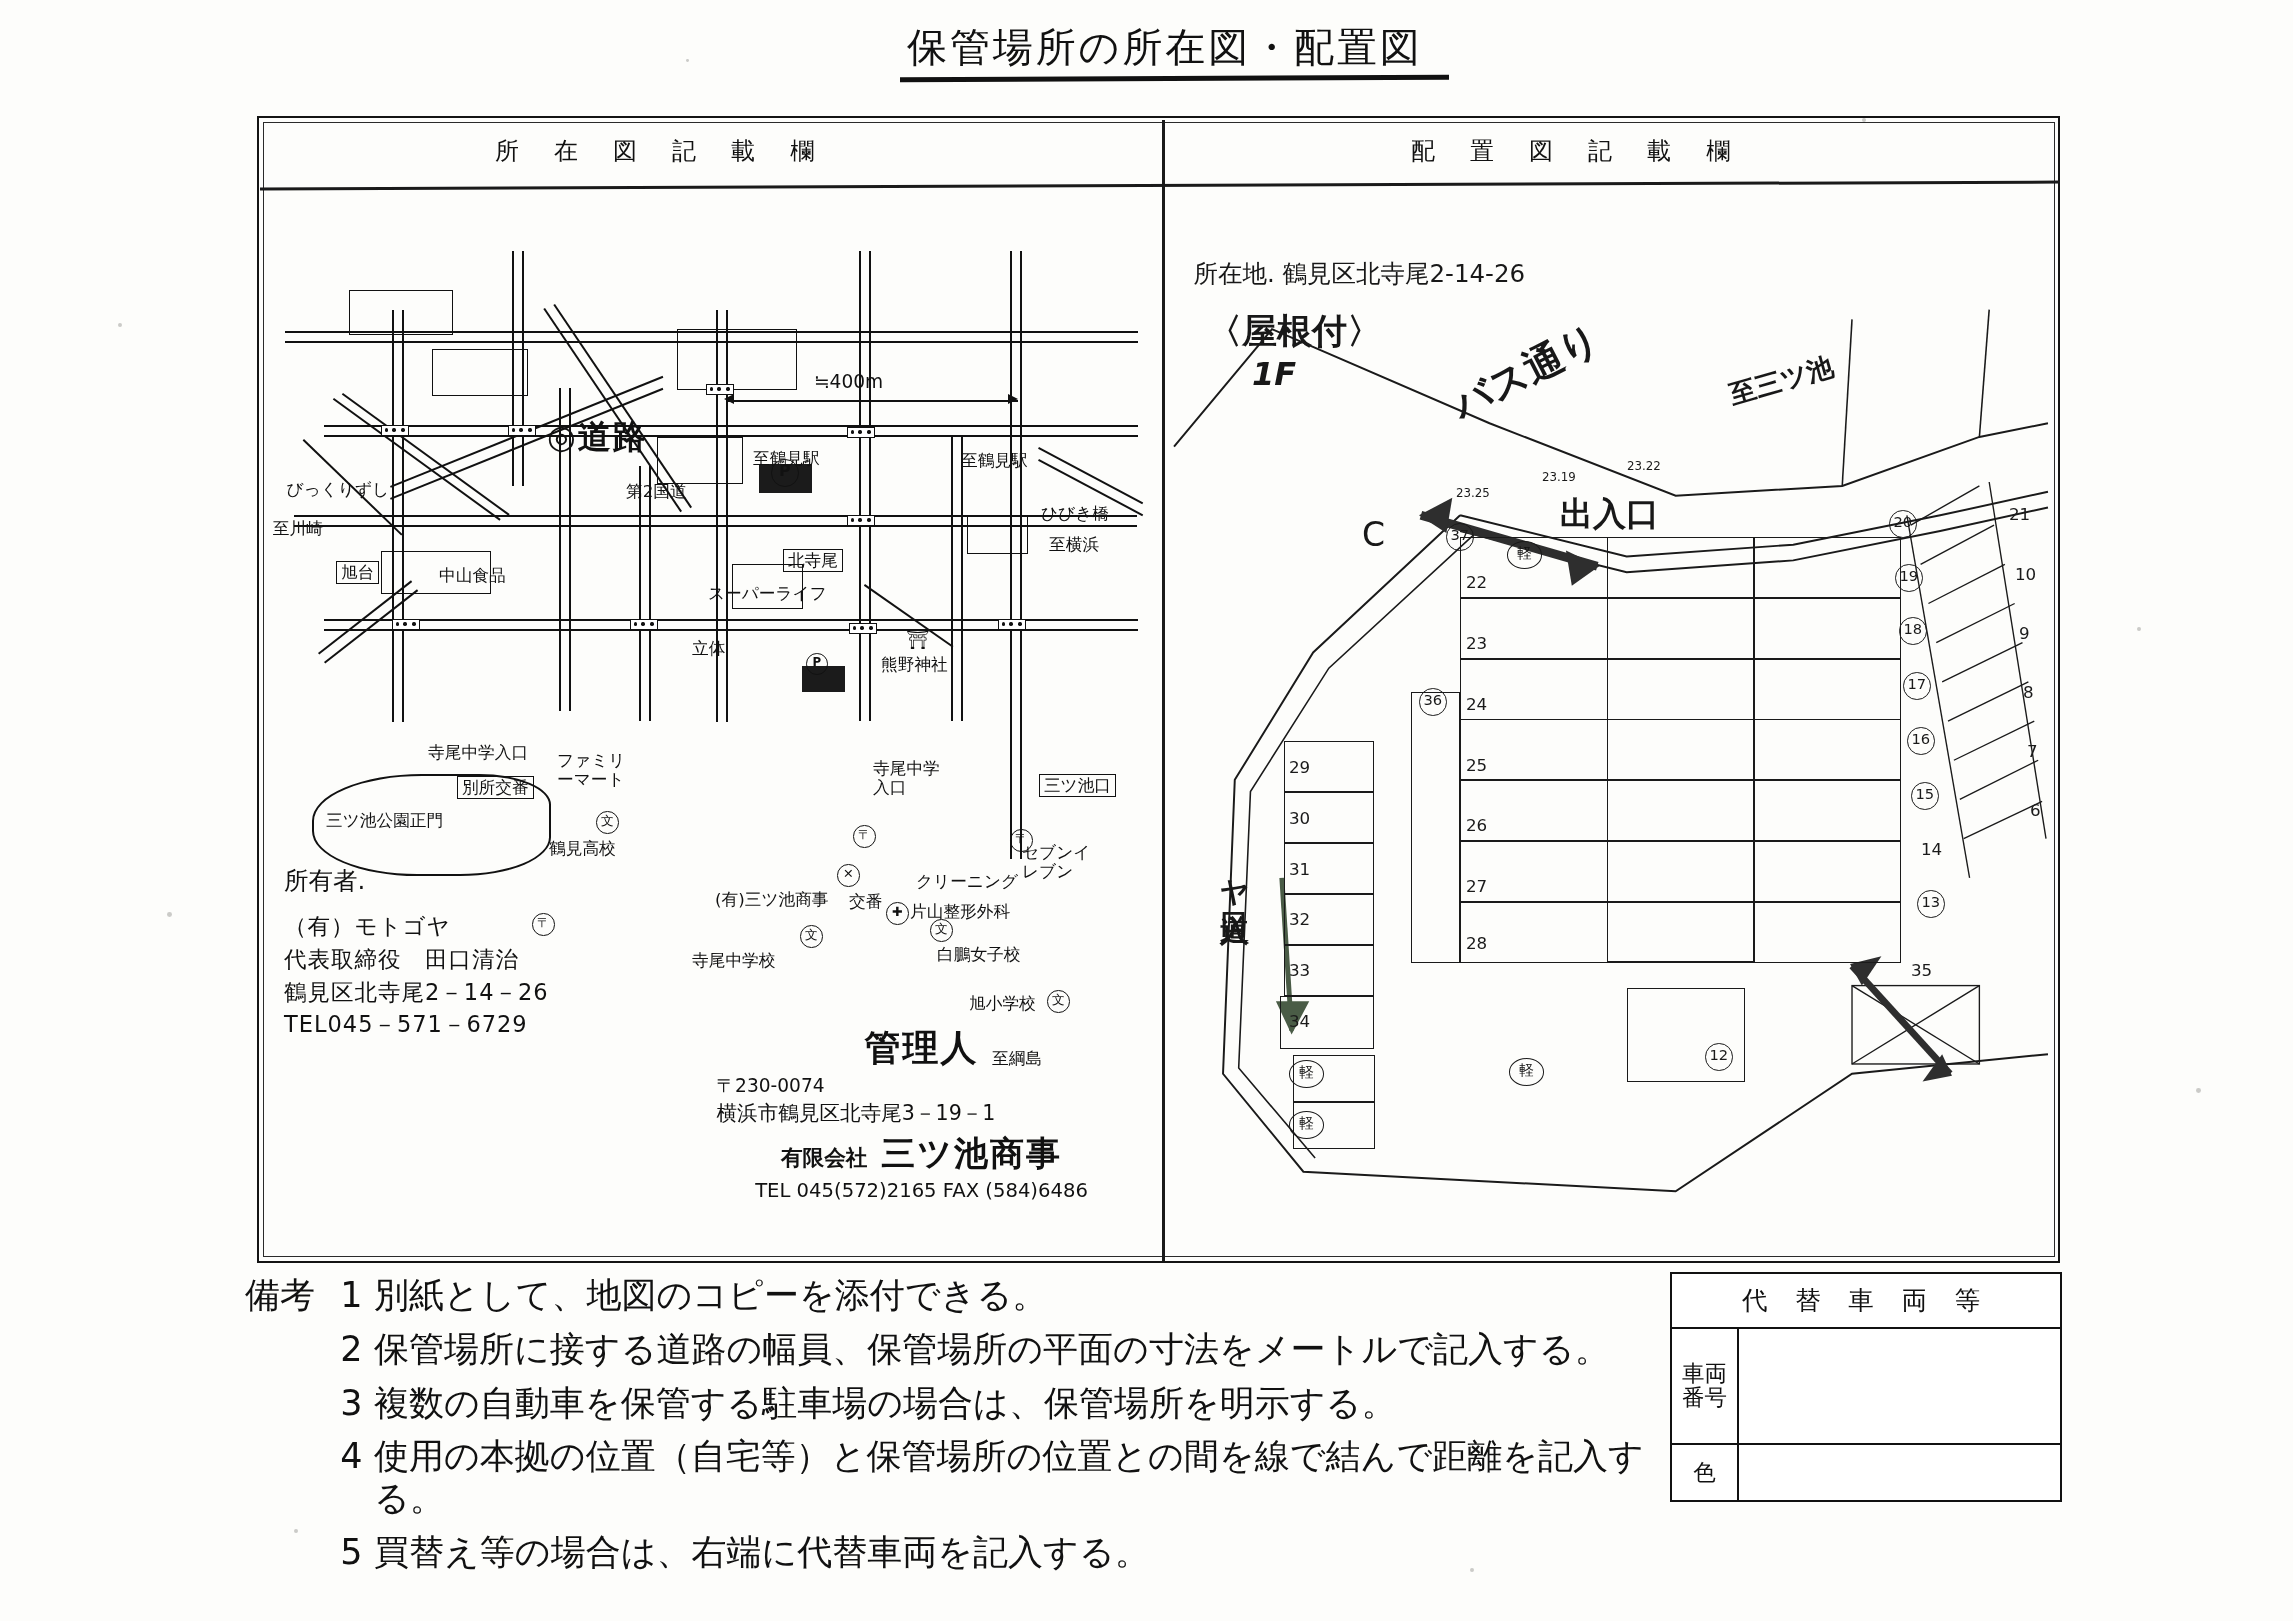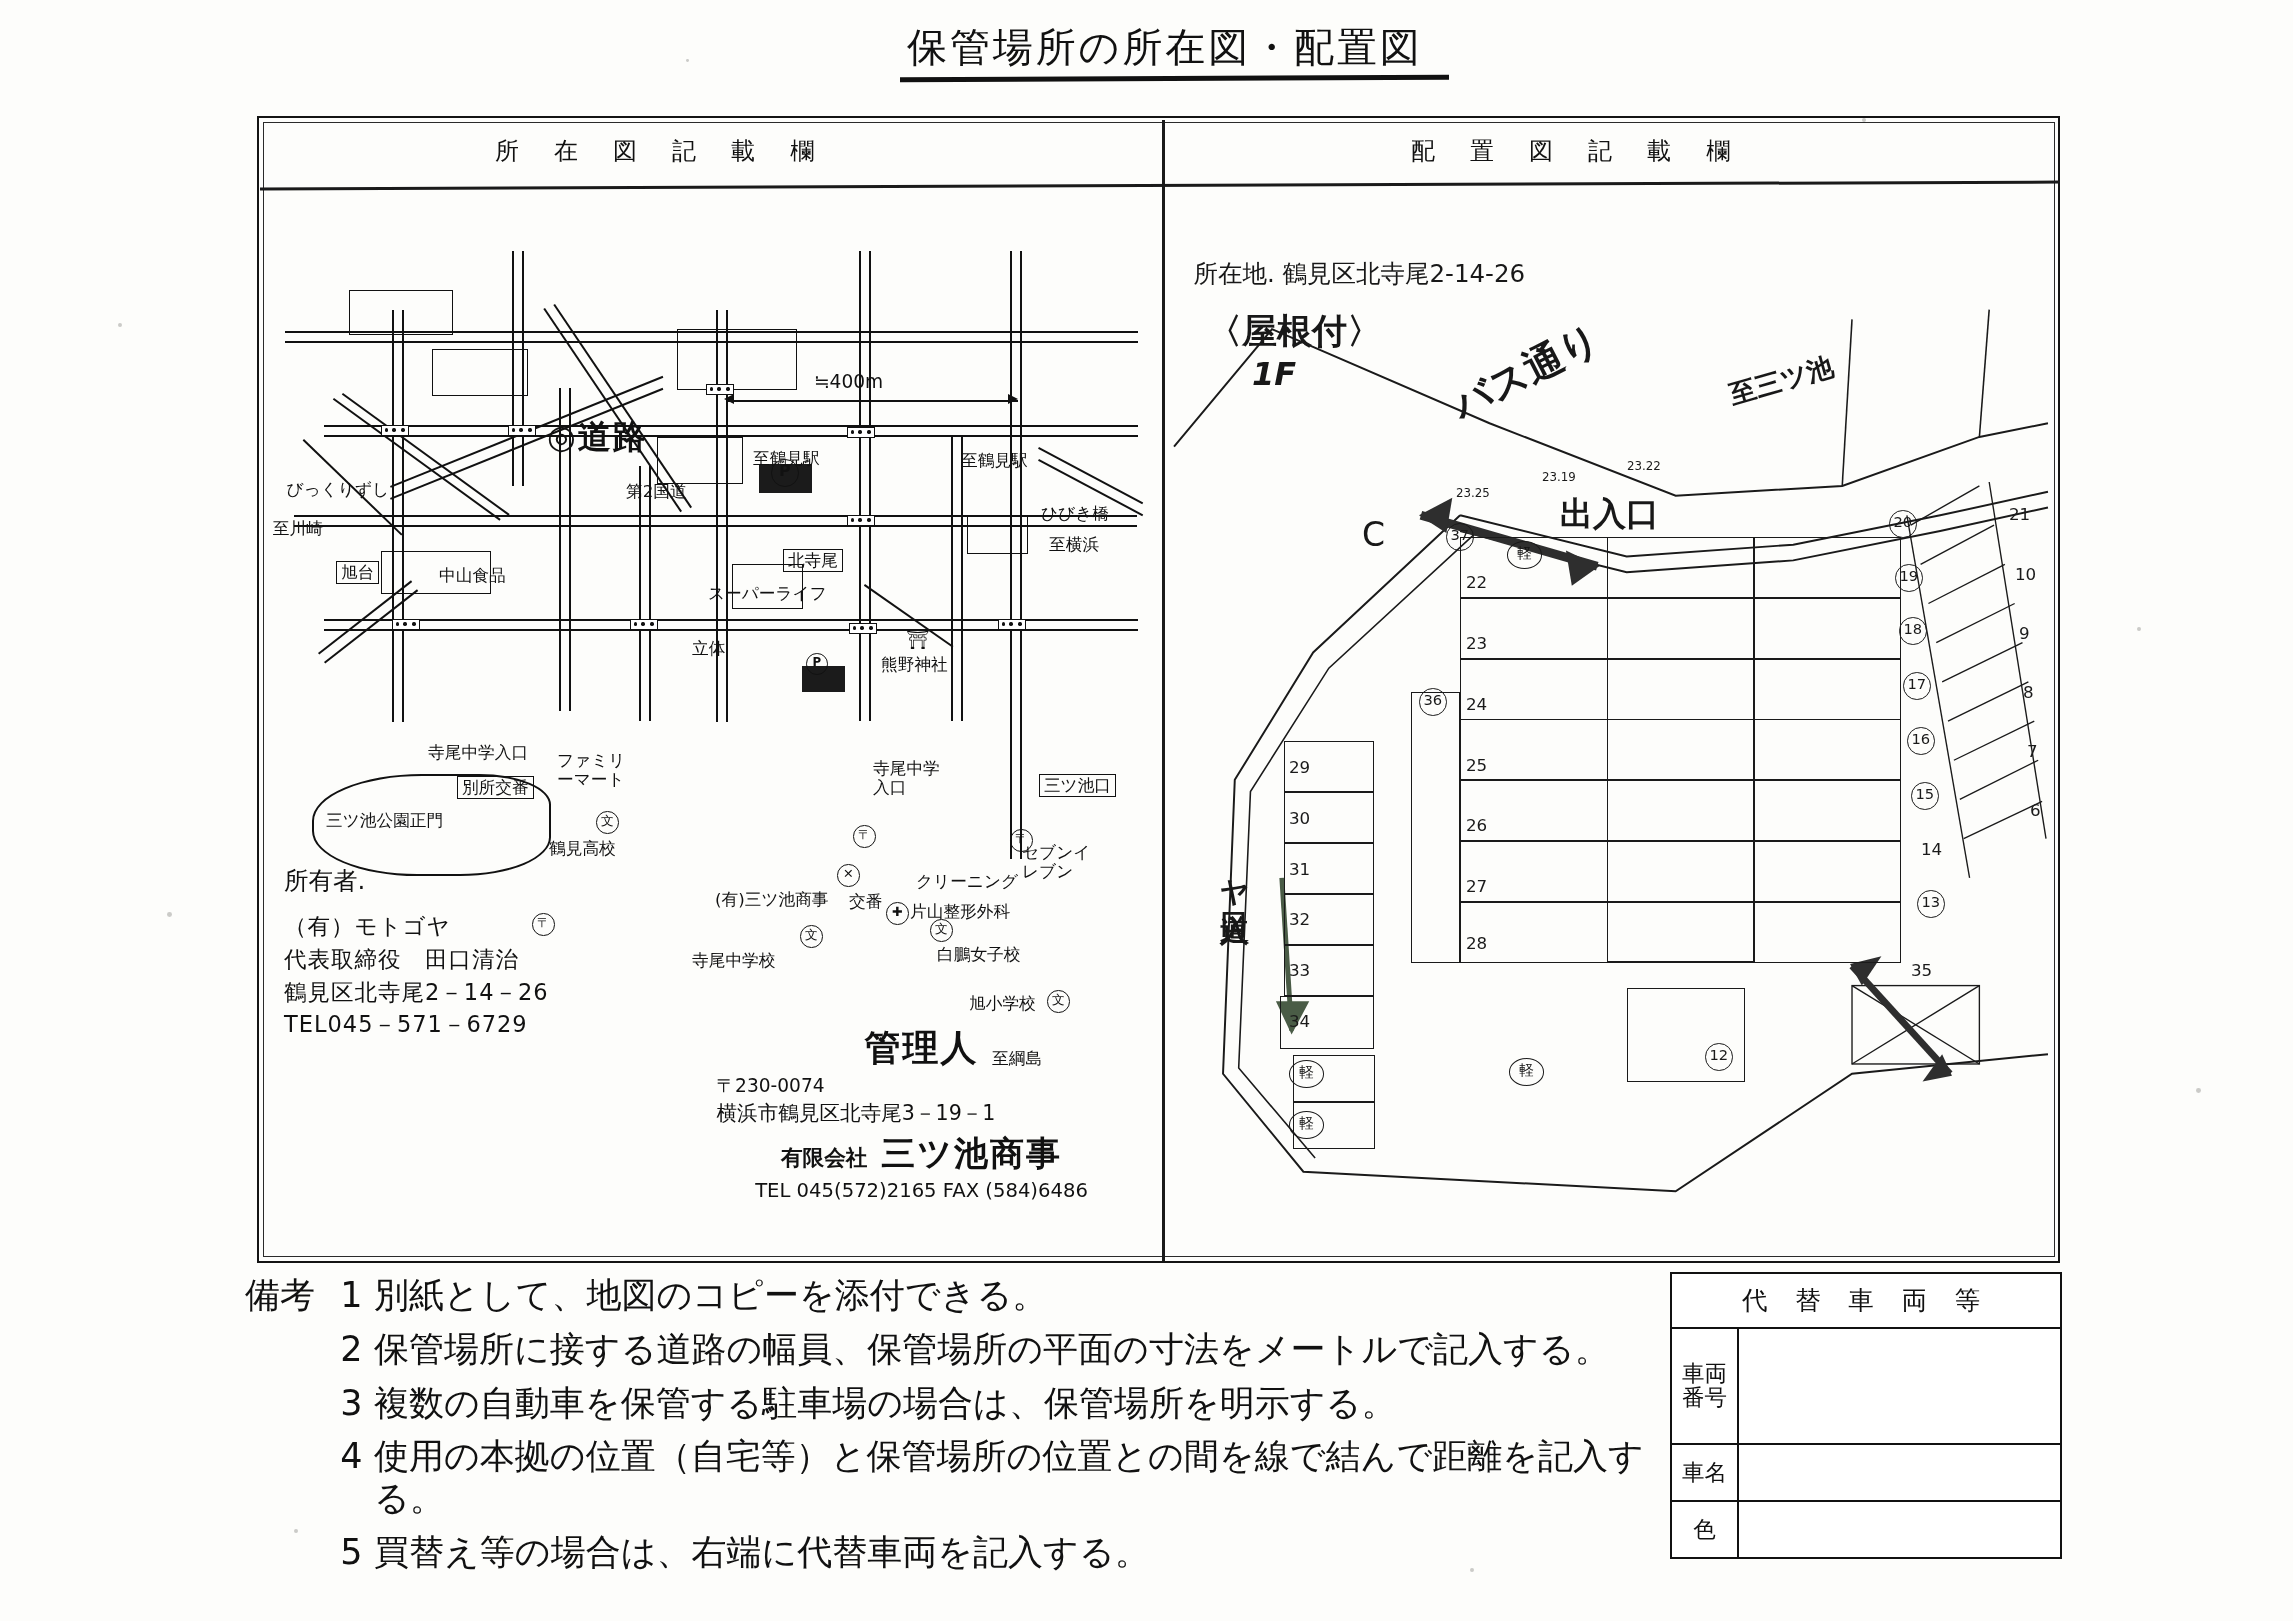--- a/index.html
+++ b/index.html
@@ -437,24 +437,20 @@
     <div class="cap">代 替 車 両 等</div>
     <div class="r r1">
       <div class="k">
         <span style="display:block">
           <span>車両</span><br>
           <span>番号</span>
         </span>
       </div>
       <div class="v"></div>
     </div>
-    <div class="r r2">
-      <div class="k">車名</div>
-      <div class="v"></div>
-    </div>
     <div class="r r3">
       <div class="k">色</div>
       <div class="v"></div>
     </div>
   </div>
 
   <div class="spk" style="left:118px;top:323px;width:3.9px;height:3.9px;"></div>
   <div class="spk" style="left:167px;top:912px;width:4.9px;height:4.9px;"></div>
   <div class="spk" style="left:2137px;top:627px;width:3.9px;height:3.9px;"></div>
   <div class="spk" style="left:2196px;top:1088px;width:4.9px;height:4.9px;"></div>

